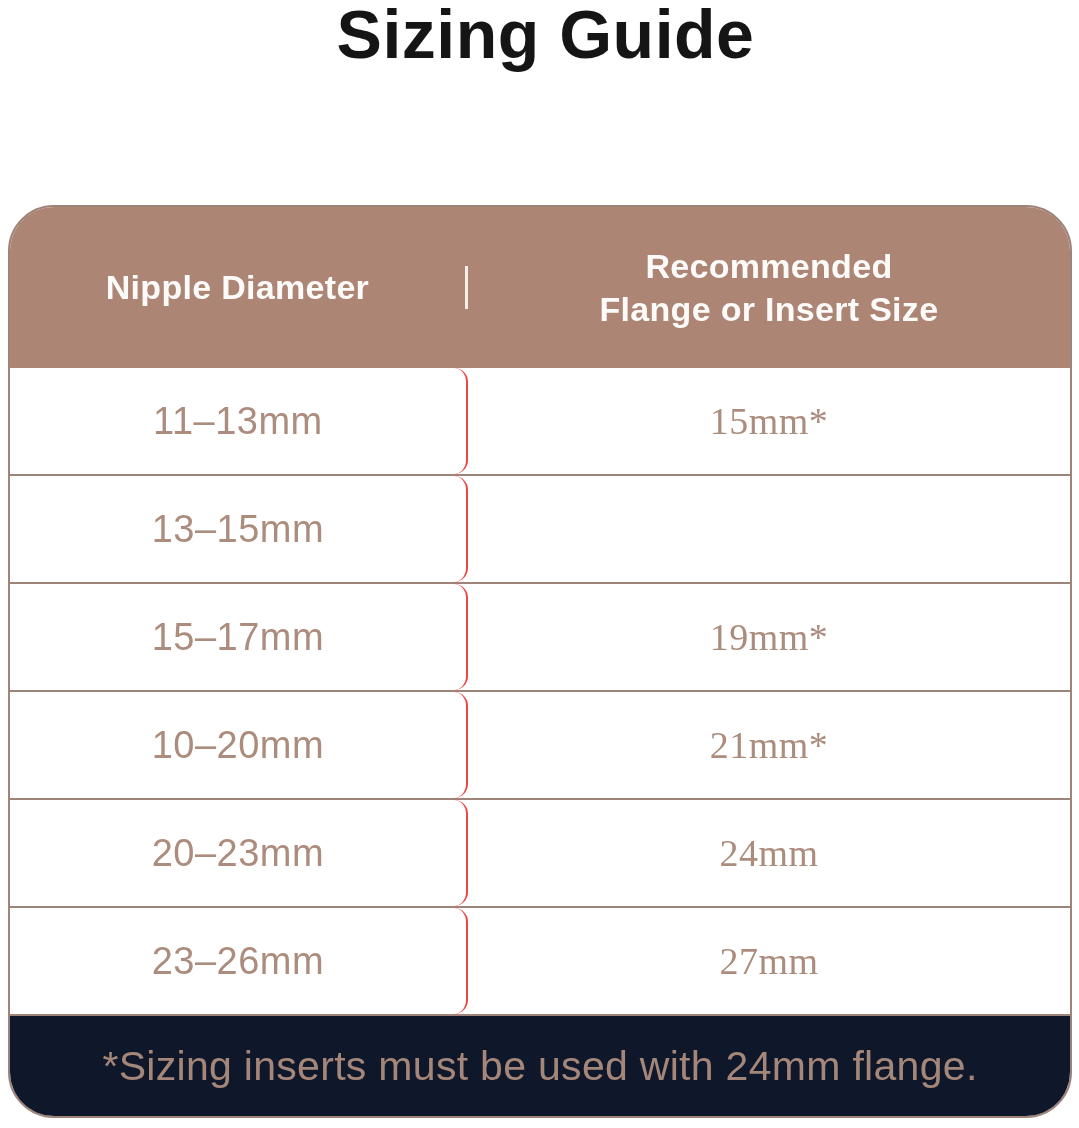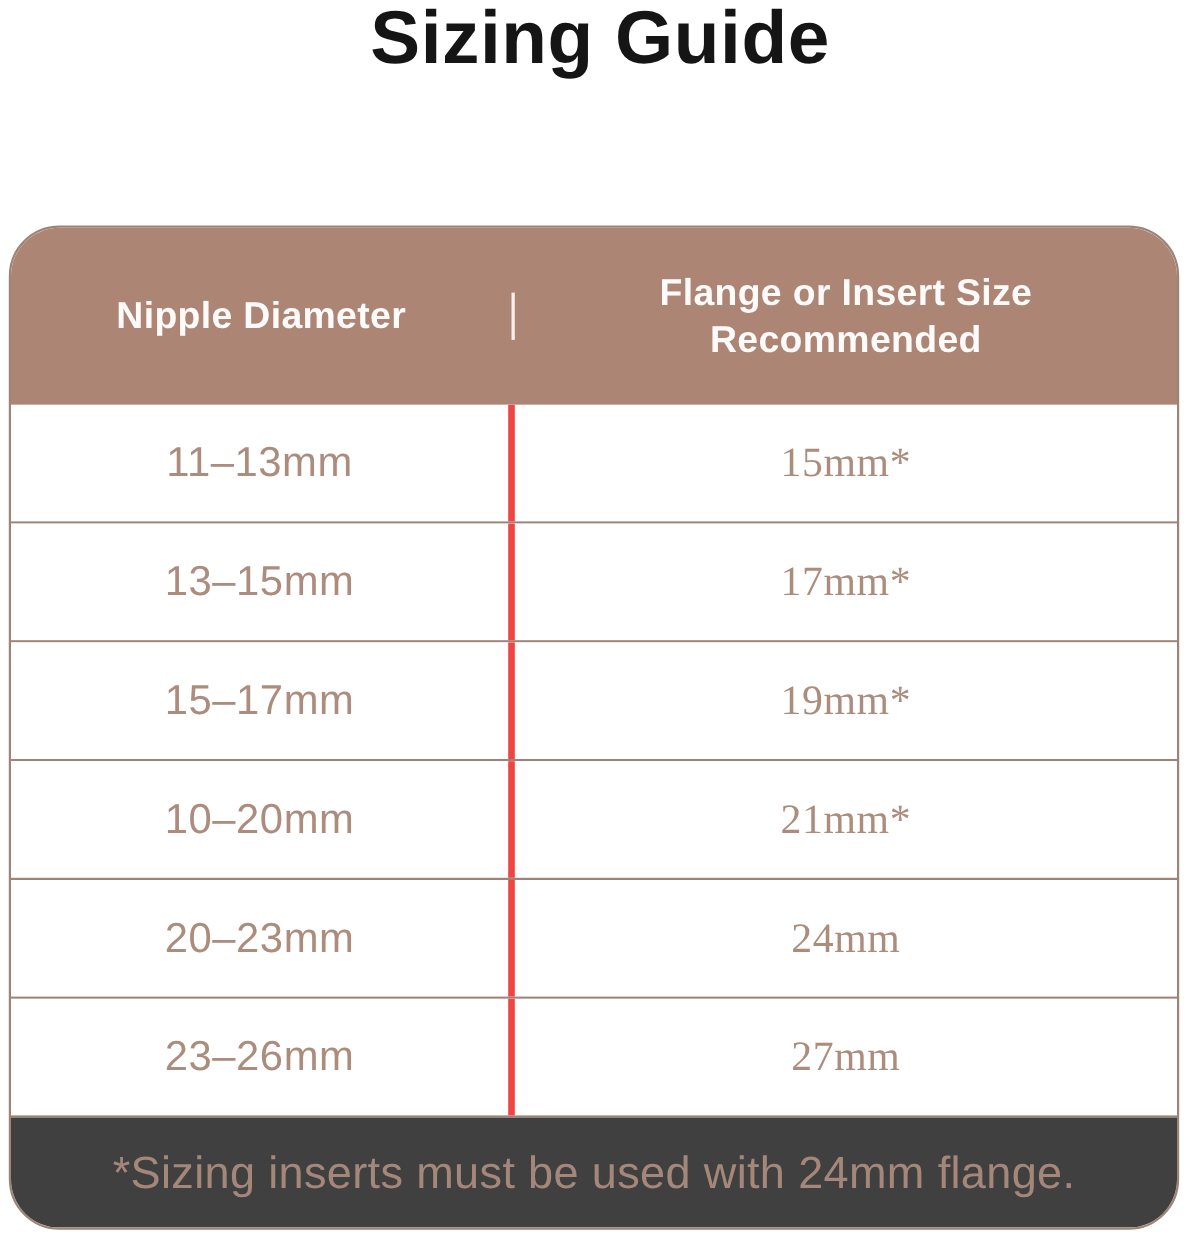--- a/index.html
+++ b/index.html
@@ -76,59 +76,59 @@
     display: flex;
     align-items: center;
     justify-content: center;
     font-size: 38px;
     color: #ac8d7d;
     letter-spacing: 0.5px;
   }
   .td.left {
     width: 43.2%;
     box-sizing: border-box;
-    border-right: 6px solid #ef4444;
+    border-right: 2px solid #ef4444;
+    border-radius: 14px;
   }
   .td.right { flex: 1; font-family: Liberation Serif, serif; }
   .tfoot {
     height: 100px;
     display: flex;
     align-items: center;
     justify-content: center;
     font-size: 41px;
     color: #a5877a;
     letter-spacing: 0.3px;
-    background: #404040;
+    background: #0f172a;
   }
 </style>
 </head>
 <body>
 
 <div class="page">
 
   <h1 class="title">Sizing Guide</h1>
 
   <div class="card">
 
     <div class="thead">
       <div class="th left">Nipple Diameter</div>
       <div class="th right">
+        <span>Recommended</span>
         <span>Flange or Insert Size</span>
-        <span>Recommended</span>
       </div>
     </div>
 
     <div class="tr">
       <div class="td left">11–13mm</div>
       <div class="td right">15mm*</div>
     </div>
 
     <div class="tr">
       <div class="td left">13–15mm</div>
-      <div class="td right">17mm*</div>
     </div>
 
     <div class="tr">
       <div class="td left">15–17mm</div>
       <div class="td right">19mm*</div>
     </div>
 
     <div class="tr">
       <div class="td left">10–20mm</div>
       <div class="td right">21mm*</div>

